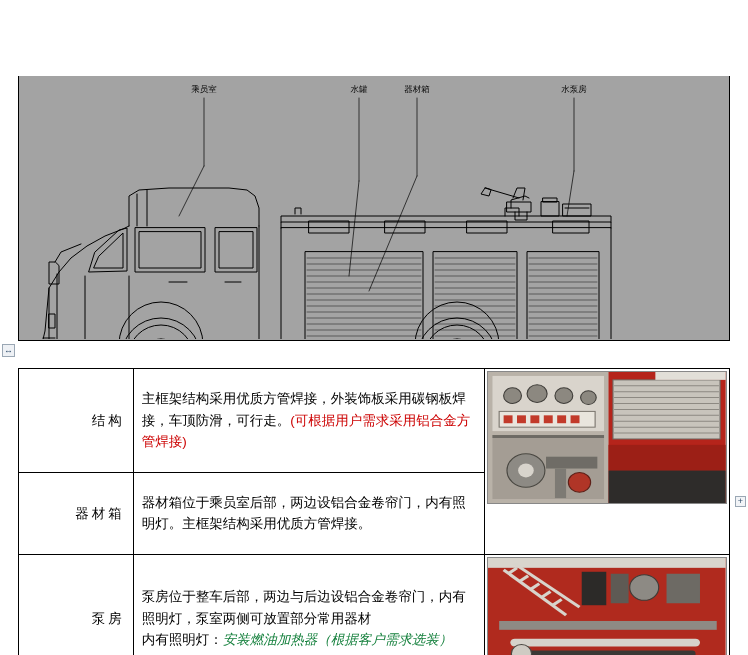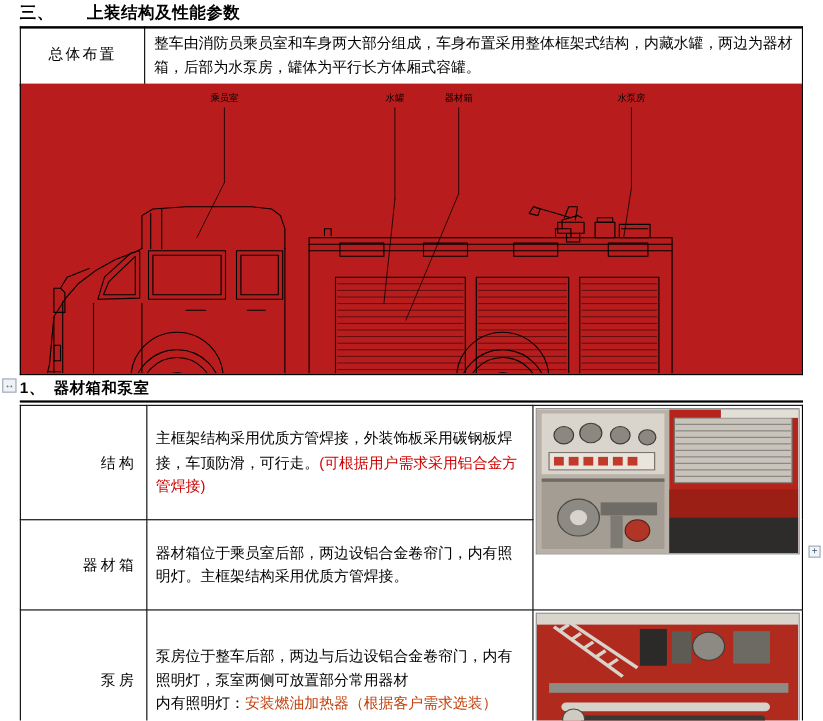--- a/index.html
+++ b/index.html
@@ -61,21 +61,21 @@
   .draw-box {
     position: absolute;
     left: 18px;
     top: 76px;
     width: 712px;
     height: 265px;
     border: 1px solid #000;
     border-top: none;
     box-sizing: border-box;
     overflow: hidden;
-    background: #b91c1c;
+    background: #a3a3a3;
   }
   .draw-box svg { display: block; }
   .callout-label {
     font-size: 8.5px;
     fill: #000;
   }
 
   
   .sub-heading {
     position: absolute;
@@ -107,21 +107,21 @@
     padding: 19px 8px;
     vertical-align: middle;
   }
   .bottom-table td.rowlabel {
     width: 88px;
     text-align: right;
     letter-spacing: 3px;
   }
   .bottom-table td.desc { width: 305px; }
   .red { color: #cc0000; }
-  .red-i { color: #c2410c; }
+  .red-i { color: #15803d; font-style: italic; }
 
   td.photo-cell {
     padding: 2px;
     width: 219px;
     vertical-align: top;
     background: #fff;
   }
   .photo {
     position: relative;
     overflow: hidden;
@@ -157,32 +157,21 @@
     text-align: center;
     color: #33506e;
     box-sizing: border-box;
   }
 </style>
 </head>
 <body>
 
 <div class="page">
 
-  <div class="section-heading">
-    <span class="num">三、</span><span>上装结构及性能参数</span>
-  </div>
-
-  <table class="top-table">
-    <tbody>
-        <tr>
-      <td class="label">总体布置</td>
-      <td class="value">整车由消防员乘员室和车身两大部分组成，车身布置采用整体框架式结构，内藏水罐，两边为器材箱，后部为水泵房，罐体为平行长方体厢式容罐。</td>
-    </tr>
-  </tbody>
-    </table>
+
 
   <div class="draw-box">
     <svg width="710" height="263" viewBox="0 0 710 263" xmlns="http://www.w3.org/2000/svg">
       <g fill="none" stroke="#000" stroke-width="1" stroke-linejoin="round" stroke-linecap="round">
 
         <g stroke-width="0.7">
           <line x1="185" y1="22" x2="185" y2="90"></line>
           <line x1="185" y1="90" x2="160" y2="140"></line>
           <line x1="340" y1="22" x2="340" y2="105"></line>
           <line x1="340" y1="105" x2="330" y2="200"></line>
@@ -356,23 +345,20 @@
         <text x="398" y="16">器材箱</text>
         <text x="555" y="16">水泵房</text>
       </g>
     </svg>
   </div>
 
   <div class="anchor-marker">
     <span>↔</span>
   </div>
 
-  <div class="sub-heading">
-    <span class="num">1、</span><span>器材箱和泵室</span>
-  </div>
 
   <table class="bottom-table">
     <tbody>
         <tr>
       <td class="rowlabel">结构</td>
       <td class="desc">
         <span>主框架结构采用优质方管焊接，外装饰板采用碳钢板焊接，车顶防滑，可行走。</span><span class="red">(可根据用户需求采用铝合金方管焊接)</span>
       </td>
       <td class="photo-cell" rowspan="2">
         <div class="photo" style="height:133px">

